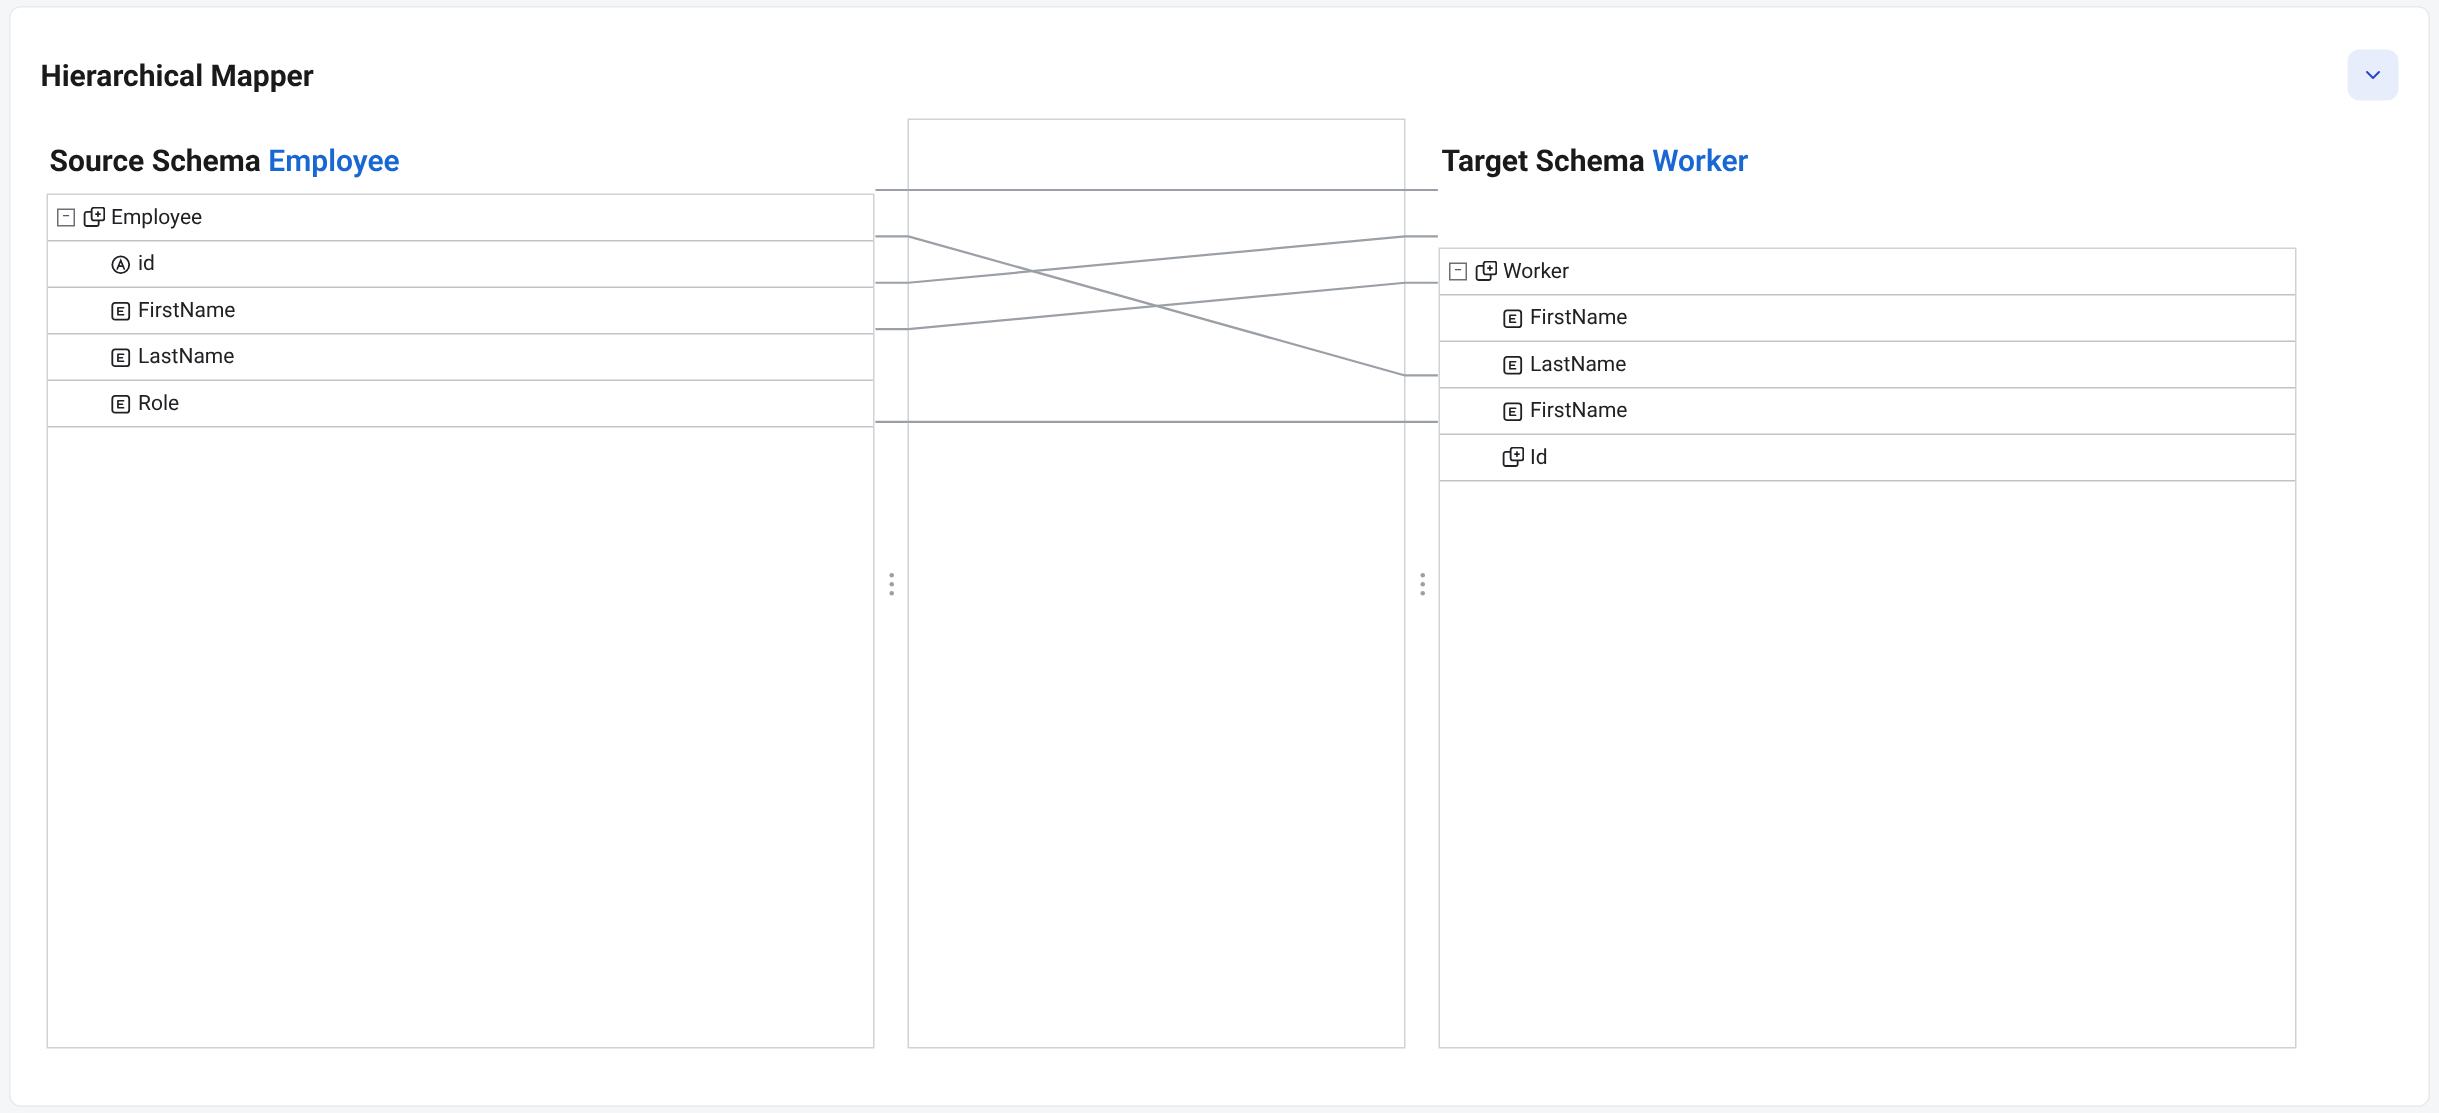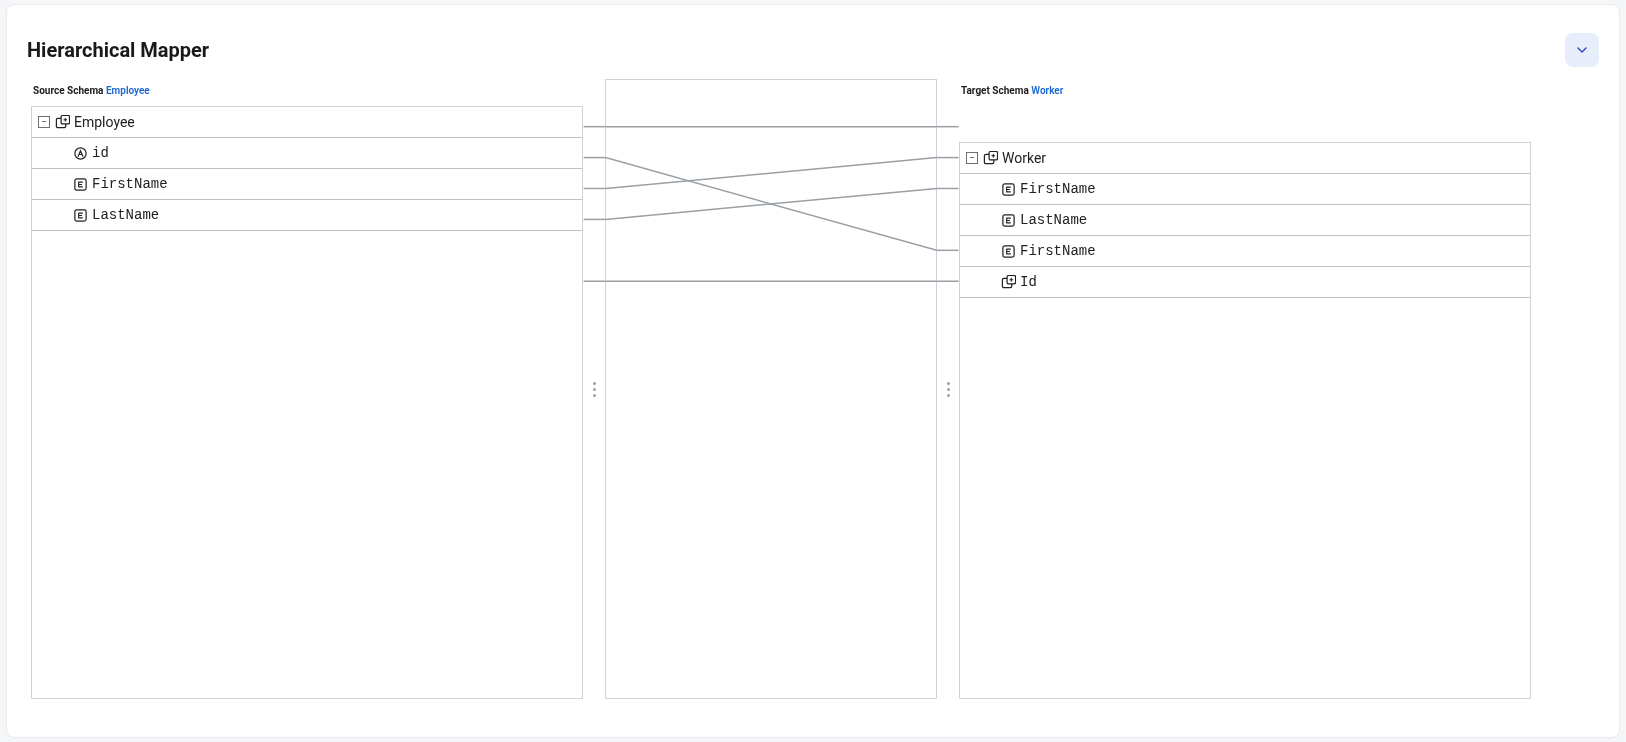--- a/index.html
+++ b/index.html
@@ -61,44 +61,45 @@
 }
 .splitter .dots {
   display: flex;
   flex-direction: column;
   gap: 3px;
 }
 .splitter .dots span {
   width: 3px; height: 3px; background: #9aa0a6; border-radius: 50%;
 }
 .panel-title {
-  font-size: 10px;
+  font-size: 20px;
   font-weight: 700;
   padding: 6px 2px 10px 2px;
+  margin-top: 10px;
 }
 .panel-title .link {
   color: #1967d2;
   font-weight: 600;
 }
 .tree-box {
   flex: 1;
   border: 1px solid #cfd2d6;
   background: #fff;
   overflow: hidden;
 }
 .tree-row {
   display: flex;
   align-items: center;
   height: 31px;
   border-bottom: 1px solid #bfc3c7;
   position: relative;
   padding-left: 6px;
 }
 .tree-row.root { padding-left: 6px; }
-.tree-row.child { padding-left: 40px; font-family: Liberation Mono, monospace; }
+.tree-row.child { padding-left: 40px; }
 .tree-row.child::before {
   
   content: "";
 }
 .target .tree-row.child { padding-left: 40px; }
 .toggle {
   width: 12px; height: 12px;
   border: 1px solid #6b7075;
   display: flex; align-items: center; justify-content: center;
   margin-right: 4px;
@@ -173,20 +174,29 @@
               <div class="node-label">FirstName</div>
             </div>
             <div class="tree-row child">
               <div class="node-icon">
                 <svg viewBox="0 0 16 16">
                   <rect x="2" y="2" width="12" height="12" rx="2" fill="none" stroke="#202124" stroke-width="1.3"></rect>
                   <path d="M6 5.5 h4 M6 8 h3.2 M6 10.5 h4 M6 5.5 v5" stroke="#202124" stroke-width="1.2" fill="none" stroke-linecap="round"></path>
                 </svg>
               </div>
               <div class="node-label">LastName</div>
+            </div>
+            <div class="tree-row child">
+              <div class="node-icon">
+                <svg viewBox="0 0 16 16">
+                  <rect x="2" y="2" width="12" height="12" rx="2" fill="none" stroke="#202124" stroke-width="1.3"></rect>
+                  <path d="M6 5.5 h4 M6 8 h3.2 M6 10.5 h4 M6 5.5 v5" stroke="#202124" stroke-width="1.2" fill="none" stroke-linecap="round"></path>
+                </svg>
+              </div>
+              <div class="node-label">Role</div>
             </div>
           </div>
       </div>
     </div>
 
     <div class="splitter">
       <div class="dots">
           <span></span>
           <span></span>
           <span></span>

